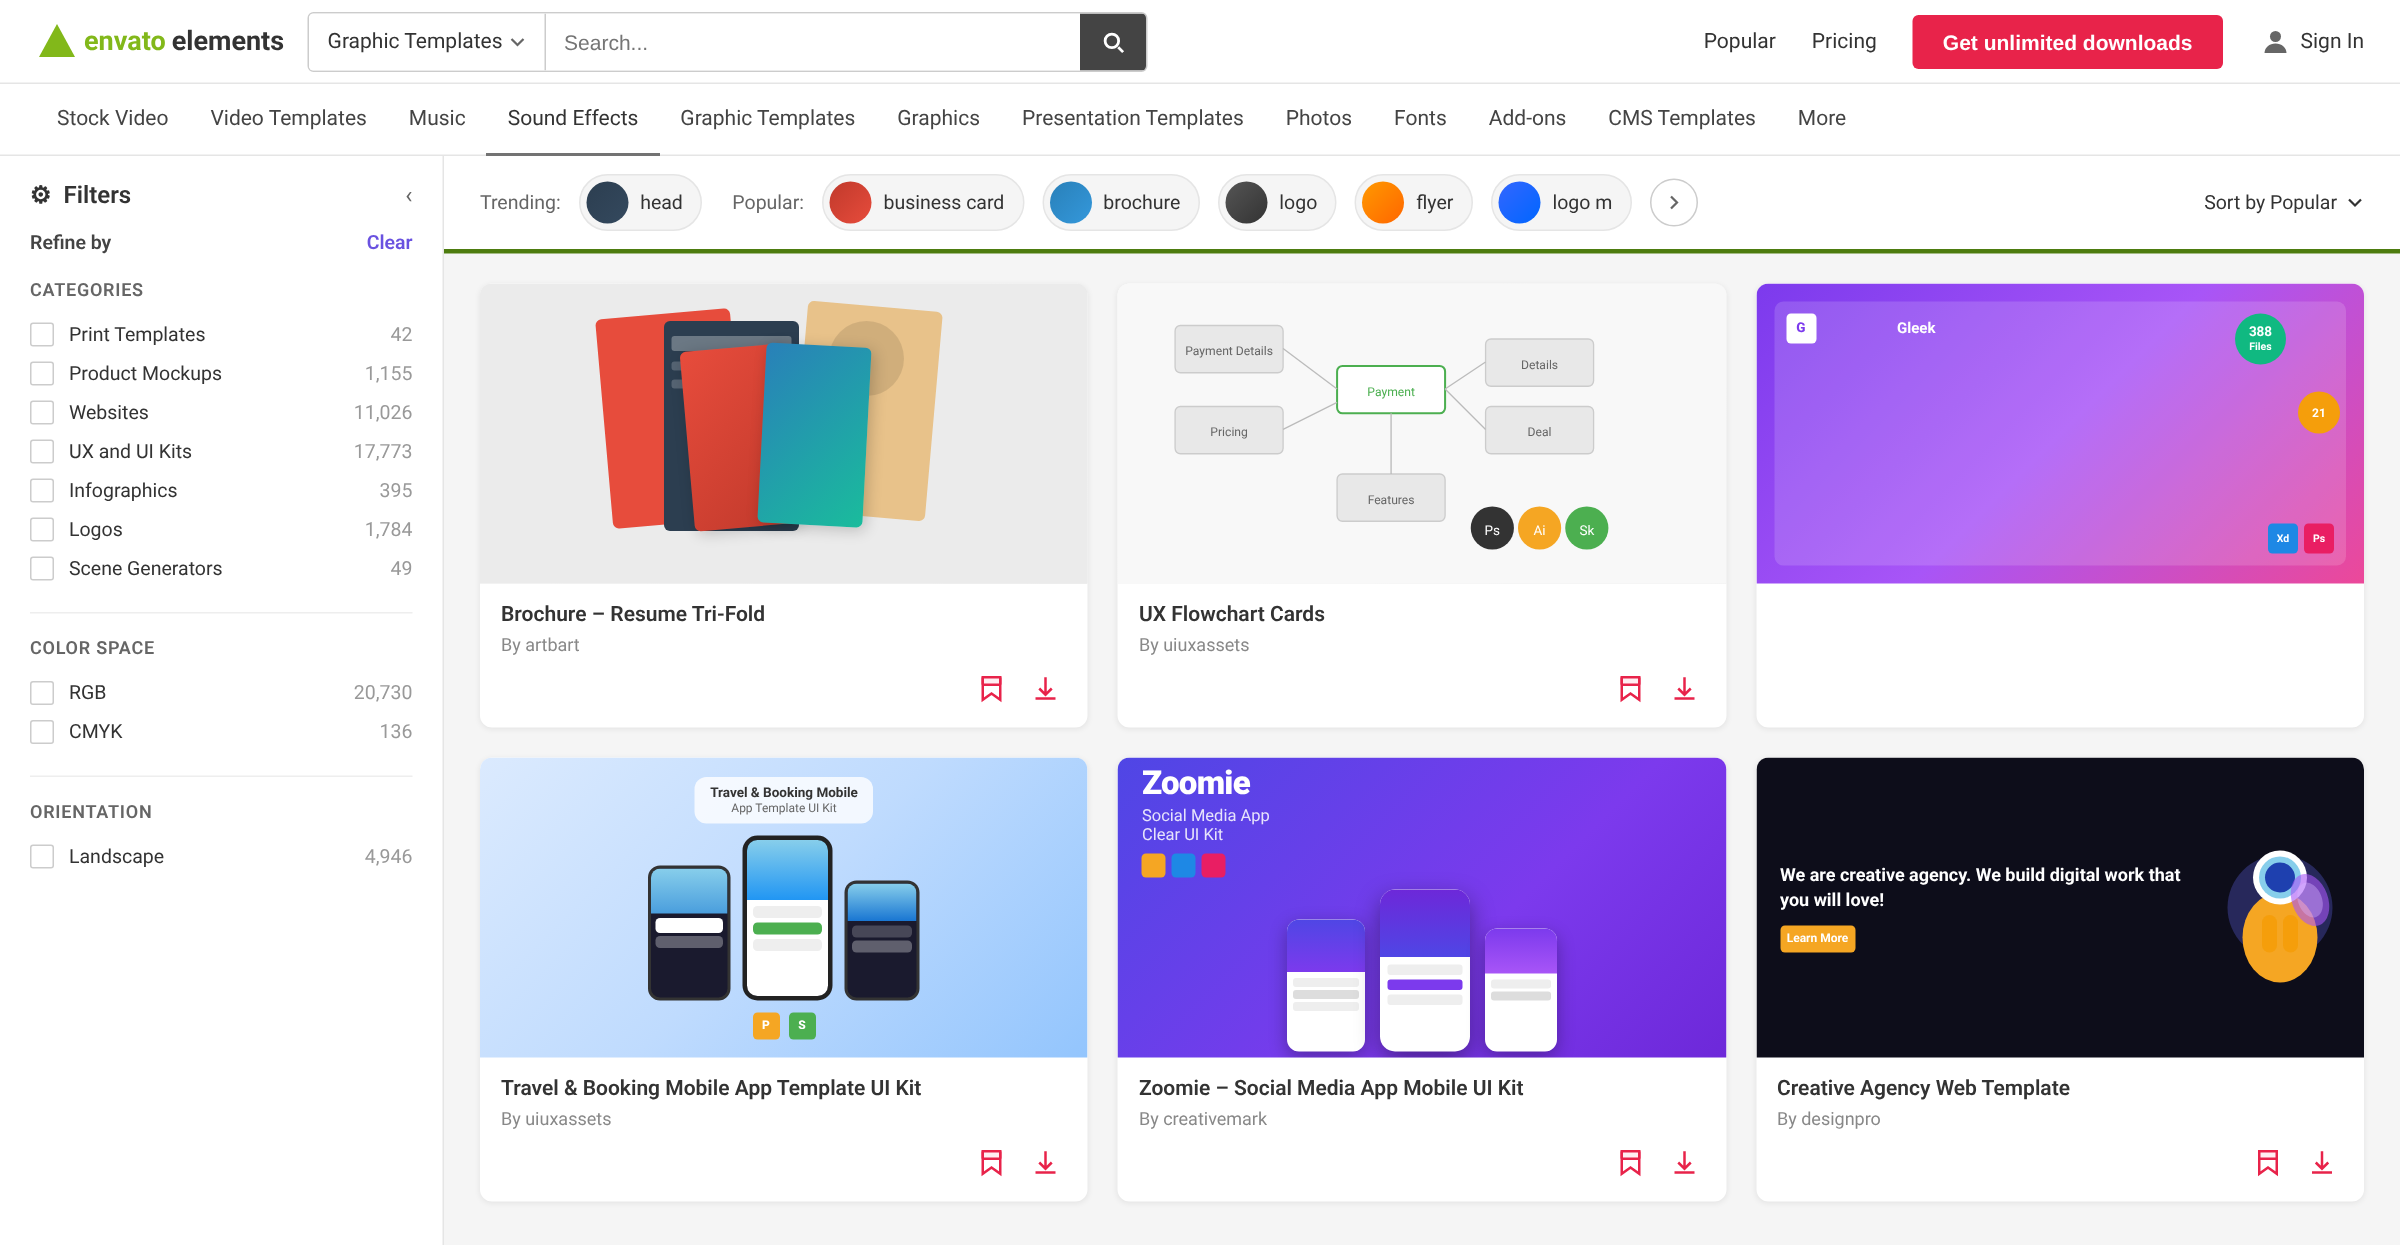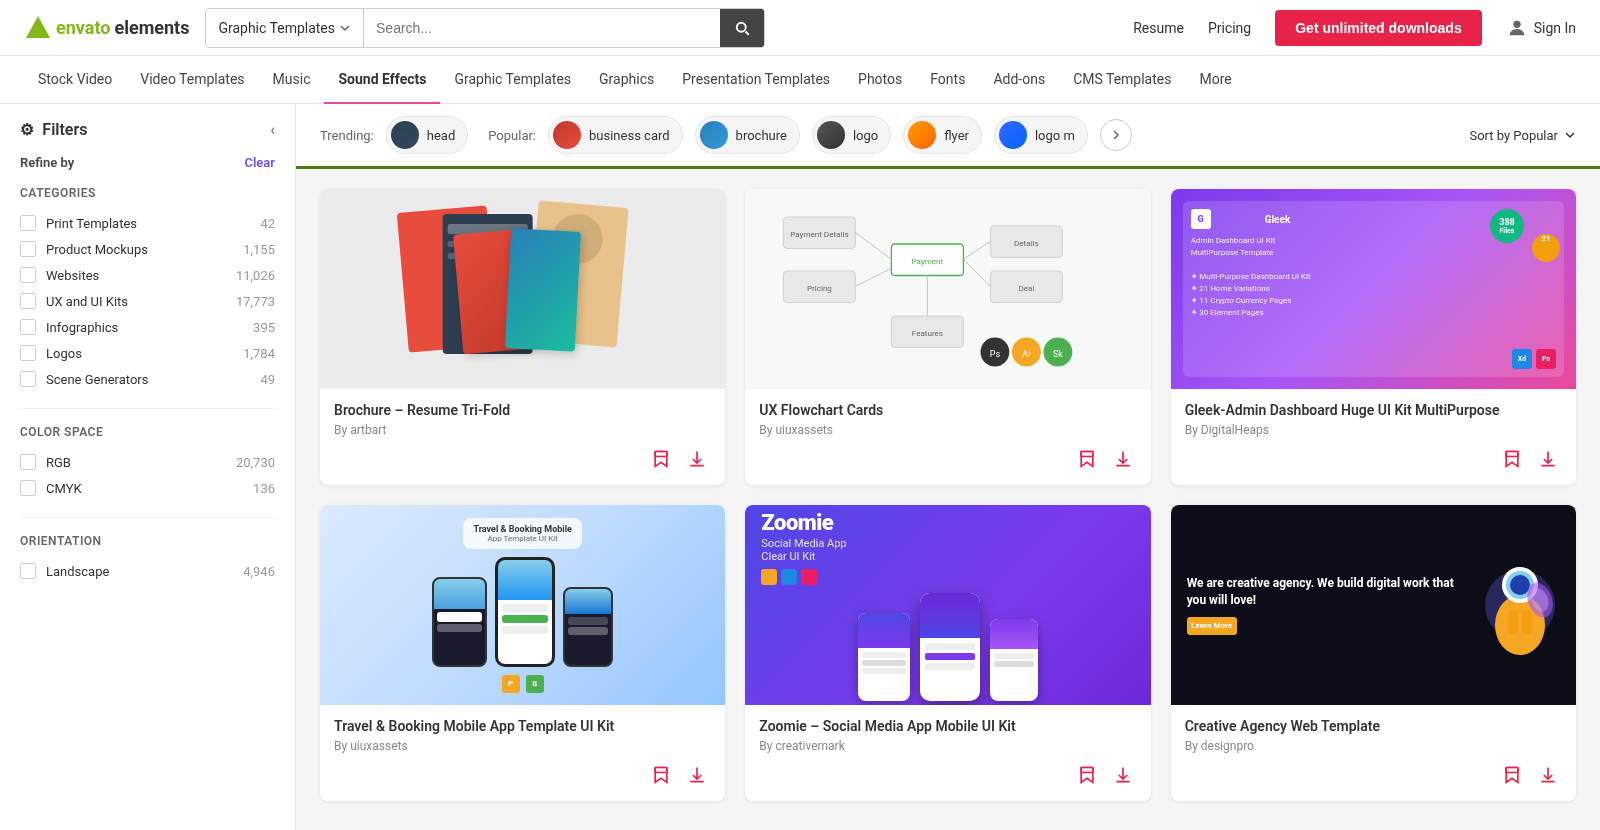--- a/index.html
+++ b/index.html
@@ -17,21 +17,21 @@
     .search-btn { background: #444; border: none; width: 44px; height: 38px; cursor: pointer; display: flex; align-items: center; justify-content: center; }
     .search-btn svg { fill: #fff; width: 18px; height: 18px; }
     .header-nav { display: flex; align-items: center; gap: 24px; margin-left: auto; }
     .header-link { font-size: 14px; color: #333; text-decoration: none; cursor: pointer; }
     .btn-cta { background: #e8234a; color: #fff; border: none; padding: 10px 20px; border-radius: 4px; font-size: 14px; font-weight: 700; cursor: pointer; white-space: nowrap; }
     .sign-in { display: flex; align-items: center; gap: 6px; font-size: 14px; cursor: pointer; color: #333; }
 
     
     .nav-bar { background: #fff; border-bottom: 1px solid #e5e5e5; padding: 0 24px; display: flex; align-items: center; height: 48px; }
     .nav-item { font-size: 14px; color: #444; padding: 0 14px; height: 48px; display: flex; align-items: center; cursor: pointer; border-bottom: 2px solid transparent; white-space: nowrap; }
-    .nav-item.active { color: #333; border-bottom: 2px solid #ec4899; font-weight: 700; }
+    .nav-item.active { color: #333; border-bottom: 2px solid #737373; font-weight: 400; }
 
     
     .main-layout { display: flex; min-height: calc(100vh - 104px); }
 
     
     .sidebar { width: 296px; min-width: 296px; background: #fff; border-right: 1px solid #e5e5e5; padding: 16px 20px; overflow-y: auto; max-height: calc(100vh - 104px); }
     .sidebar-header { display: flex; align-items: center; justify-content: space-between; margin-bottom: 16px; }
     .filters-title { display: flex; align-items: center; gap: 8px; font-size: 16px; font-weight: 600; }
     .filters-icon { font-size: 16px; }
     .collapse-btn { cursor: pointer; color: #666; font-size: 16px; }
@@ -115,21 +115,21 @@
     </div>
     <input class="search-input" type="text" placeholder="Search..." style="">
     <button class="search-btn">
       <svg viewBox="0 0 24 24">
           <path d="M21 21l-4.35-4.35M17 11A6 6 0 1 1 5 11a6 6 0 0 1 12 0z" stroke="#fff" stroke-width="2.5" fill="none"></path>
         </svg>
     </button>
   </div>
 
   <nav class="header-nav">
-    <a class="header-link">Resume</a>
+    <a class="header-link">Popular</a>
     <a class="header-link">Pricing</a>
     <button class="btn-cta">Get unlimited downloads</button>
     <div class="sign-in">
       <svg width="22" height="22" viewBox="0 0 24 24">
           <circle cx="12" cy="8" r="4" fill="#666"></circle>
           <path d="M4 20c0-4 3.6-7 8-7s8 3 8 7" fill="#666"></path>
         </svg>
       <span>Sign In</span>
     </div>
   </nav>
@@ -369,58 +369,32 @@
         <div class="card">
           <div class="card-thumb" style="background: linear-gradient(135deg, #7c3aed 0%, #a855f7 50%, #ec4899 100%); position: relative;">
             <div class="fake-dashboard" style="background: transparent; position: absolute; inset: 0; padding: 12px;">
               <div style="background: rgba(255,255,255,0.15); border-radius: 6px; padding: 8px; width: 100%; height: 100%; position: relative;">
                 <div style="display: flex; align-items: center; gap: 6px; margin-bottom: 6px;">
                   <div style="width: 20px; height: 20px; background: #fff; border-radius: 3px; display: flex; align-items: center; justify-content: center;">
                     <span style="font-size: 9px; font-weight: 800; color: #7c3aed;">G</span>
                   </div>
                   <span style="color: #fff; font-size: 10px; font-weight: 700; padding-left: 48px;">Gleek</span>
                 </div>
-                <div style="color: rgba(255,255,255,0.9); font-size: 8px; line-height: 1.5;">
-                  Admin Dashboard UI Kit<br>
-                  MultiPurpose Template<br>
-                  <br>
-                  ✦ Multi-Purpose Dashboard UI Kit<br>
-                  ✦ 21 Home Variations<br>
-                  ✦ 11 Crypto Currency Pages<br>
-                  ✦ 30 Element Pages
-                </div>
                 <div style="position: absolute; top: 8px; right: 40px; background: #10b981; color: #fff; border-radius: 50%; width: 34px; height: 34px; display: flex; align-items: center; justify-content: center; font-size: 9px; font-weight: 700; flex-direction: column;">
                   <span>388</span>
                   <span style="font-size: 7px;">Files</span>
                 </div>
-                <div style="position: absolute; top: 33px; right: 4px; background: #f59e0b; color: #fff; border-radius: 50%; width: 28px; height: 28px; display: flex; align-items: center; justify-content: flex-start; font-size: 8px; font-weight: 700; flex-direction: column;">
+                <div style="position: absolute; top: 60px; right: 4px; background: #f59e0b; color: #fff; border-radius: 50%; width: 28px; height: 28px; display: flex; align-items: center; justify-content: center; font-size: 8px; font-weight: 700; flex-direction: column;">
                   <span>21</span>
                 </div>
                 <div style="position: absolute; bottom: 8px; right: 8px; display: flex; gap: 4px;">
                   <div style="width: 20px; height: 20px; background: #1e88e5; border-radius: 3px; display: flex; align-items: center; justify-content: center; font-size: 7px; color: #fff; font-weight: 700;">Xd</div>
                   <div style="width: 20px; height: 20px; background: #e91e63; border-radius: 3px; display: flex; align-items: center; justify-content: center; font-size: 7px; color: #fff; font-weight: 700;">Ps</div>
                 </div>
               </div>
-            </div>
-          </div>
-          <div class="card-body">
-            <div class="card-title">Gleek-Admin Dashboard Huge UI Kit MultiPurpose</div>
-            <div class="card-author">By DigitalHeaps</div>
-            <div class="card-actions">
-              <button class="card-action-btn bookmark-icon">
-                <svg viewBox="0 0 24 24">
-                    <path d="M5 3h14v18l-7-5-7 5V3z" stroke="#e8234a" stroke-width="2" fill="none"></path>
-                    <rect x="5" y="3" width="14" height="6" fill="#ffeef2" rx="1"></rect>
-                  </svg>
-              </button>
-              <button class="card-action-btn download-icon">
-                <svg viewBox="0 0 24 24">
-                    <path d="M12 3v13M7 12l5 5 5-5M4 20h16" stroke="#e8234a" stroke-width="2" fill="none"></path>
-                  </svg>
-              </button>
             </div>
           </div>
         </div>
 
         <div class="card">
           <div class="card-thumb" style="background: linear-gradient(135deg, #dbeafe 0%, #bfdbfe 50%, #93c5fd 100%); position: relative; overflow: hidden;">
             <div style="position: absolute; inset: 0; display: flex; align-items: center; justify-content: center; flex-direction: column; gap: 4px; padding: 10px;">
               <div style="background: rgba(255,255,255,0.8); border-radius: 8px; padding: 6px 10px; text-align: center; margin-bottom: 4px;">
                 <div style="font-size: 9px; font-weight: 700; color: #333;">Travel &amp; Booking Mobile</div>
                 <div style="font-size: 8px; color: #666;">App Template UI Kit</div>

